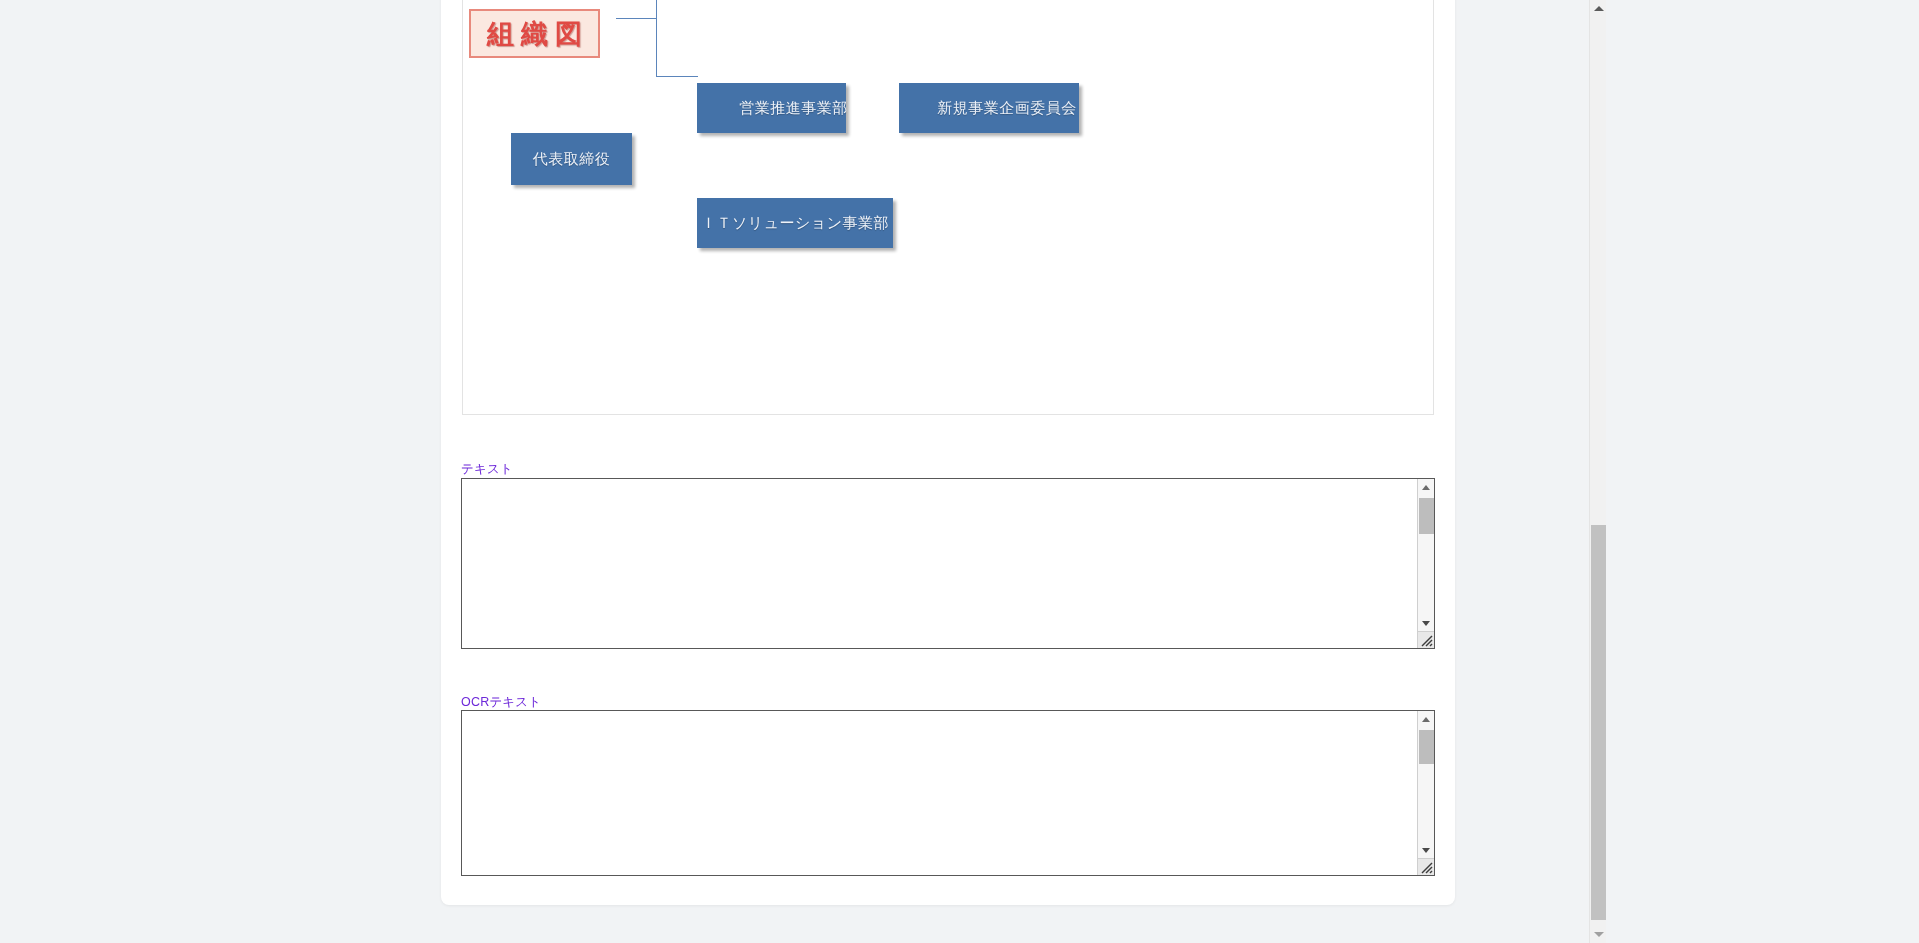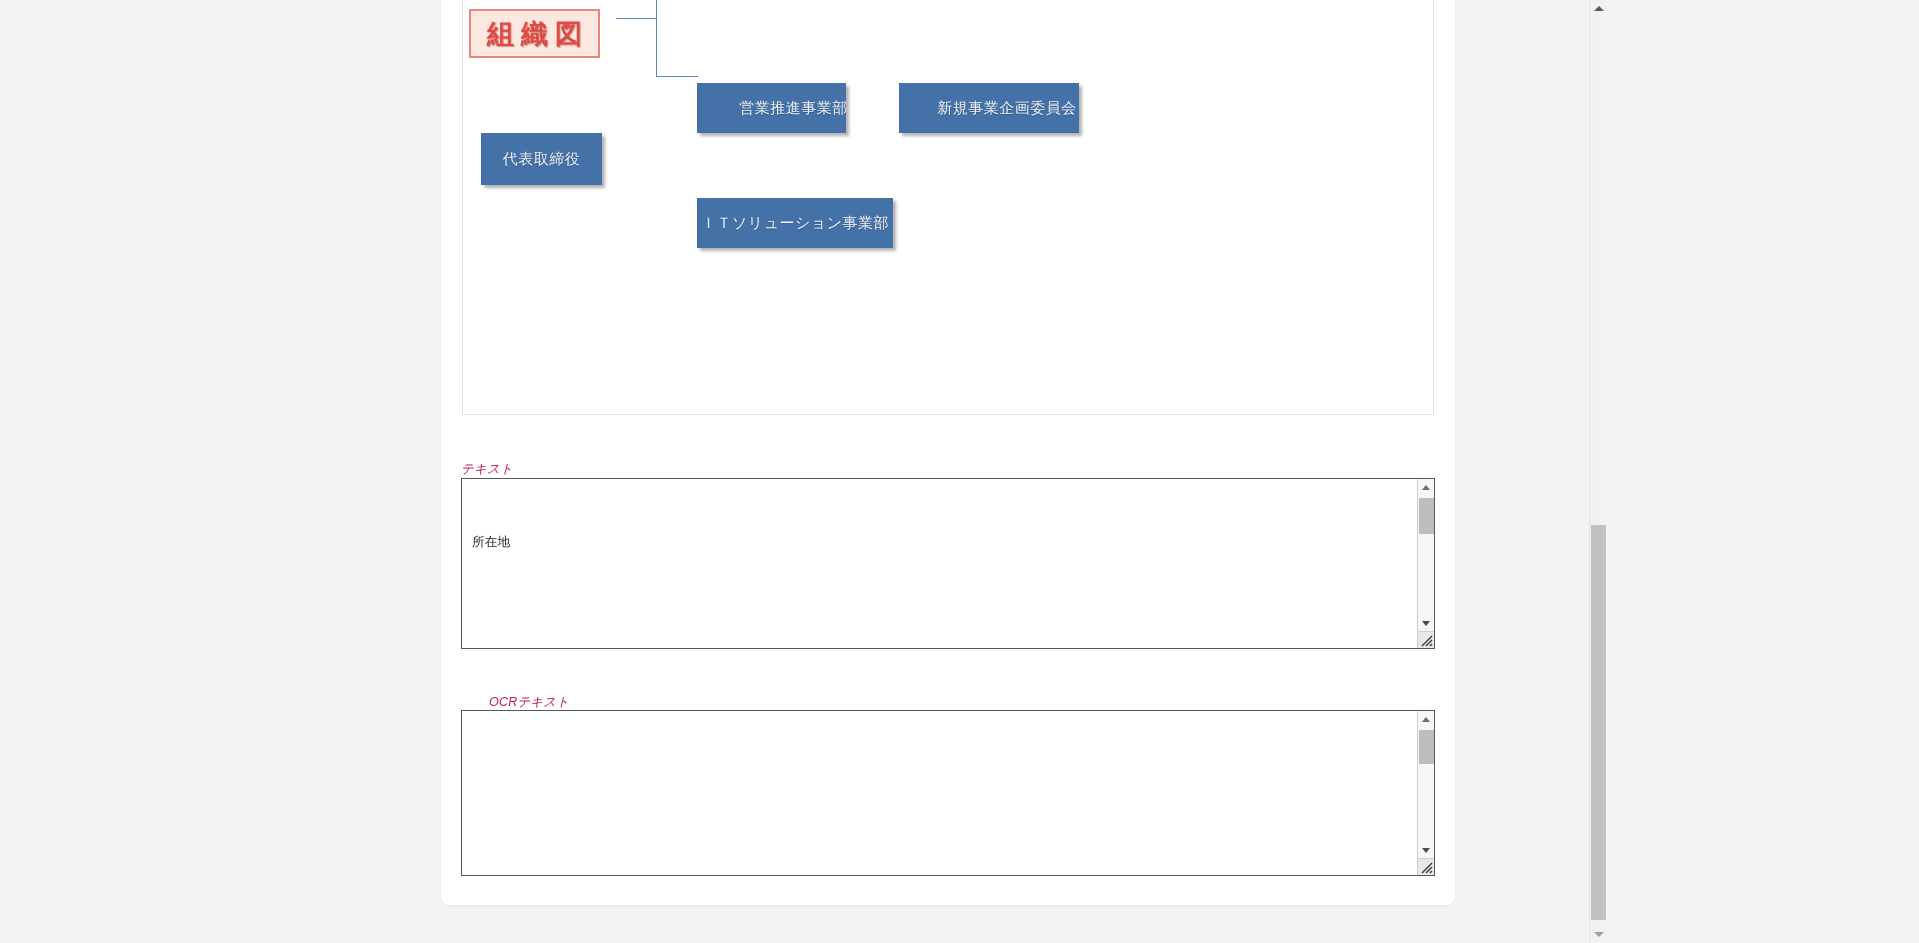--- a/index.html
+++ b/index.html
@@ -107,23 +107,22 @@
     letter-spacing: 7px;
     text-indent: 7px;
     text-shadow: 1px 1px 1px rgba(150,60,50,0.45);
     font-family: "DejaVu Sans", "Liberation Sans", sans-serif;
   }
 
   
   .field-label {
     position: absolute;
     font-size: 12.5px;
-    color: #be185d;
+    color: #6d28d9;
     letter-spacing: 0.2px;
-    font-style: italic;
   }
   .ta-wrap {
     position: absolute;
     background: #ffffff;
     border: 1px solid #585858;
     overflow: hidden;
   }
   .ta-content {
     position: absolute;
     left: 0; top: 0; right: 17px; bottom: 0;
@@ -187,42 +186,41 @@
 
     <div class="stamp" style="left:6px; top:148px; width:131px; height:49px;">
       <span>組織図</span>
     </div>
 
     <div class="org-line" style="left:153px; top:157px; width:41px; height:1px;"></div>
     <div class="org-line" style="left:193px; top:100px; width:1px; height:115px;"></div>
 
     <div class="org-line" style="left:193px; top:215px; width:42px; height:1px;"></div>
 
-    <div class="org-box" style="left:18px; top:273px; width:121px; height:52px; top:272px;">
+    <div class="org-box" style="left:48px; top:273px; width:121px; height:52px; top:272px;">
       <span>代表取締役</span>
     </div>
 
     <div class="org-box" style="left:234px; top:222px; width:149px; height:50px;padding-left:44px;">
       <span>営業推進事業部</span>
     </div>
 
     <div class="org-box" style="left:436px; top:222px; width:180px; height:50px;padding-left:36px;">
       <span>新規事業企画委員会</span>
     </div>
 
     <div class="org-box" style="left:234px; top:337px; width:196px; height:50px;">
       <span>ＩＴソリューション事業部</span>
     </div>
   </div>
 
   <div class="field-label" style="left:461px; top:461px;">テキスト</div>
 
   <div class="ta-wrap" style="left:461px; top:478px; width:974px; height:171px;">
     <div class="ta-content">
-      <div>所在地</div>
       <div>&nbsp;</div>
       
       
       
       
       
     </div>
 
     <div class="inner-sb">
       <div class="isb-arrow up">
@@ -236,21 +234,21 @@
 
     <div class="resize-grip">
       <svg width="17" height="17" viewBox="0 0 17 17">
         <line x1="4" y1="14" x2="14" y2="4" stroke="#3d3d3d" stroke-width="1.4"></line>
         <line x1="8" y1="14" x2="14" y2="8" stroke="#3d3d3d" stroke-width="1.4"></line>
         <line x1="12" y1="14" x2="14" y2="12" stroke="#3d3d3d" stroke-width="1.4"></line>
       </svg>
     </div>
   </div>
 
-  <div class="field-label" style="left:461px; top:694px;margin-left:28px;">OCRテキスト</div>
+  <div class="field-label" style="left:461px; top:694px;">OCRテキスト</div>
 
   <div class="ta-wrap" style="left:461px; top:710px; width:974px; height:166px;">
     <div class="ta-content" style="padding-top:14px;">
       <div>&nbsp;</div>
       <div>&nbsp;</div>
       
       
     </div>
 
     <div class="inner-sb">

